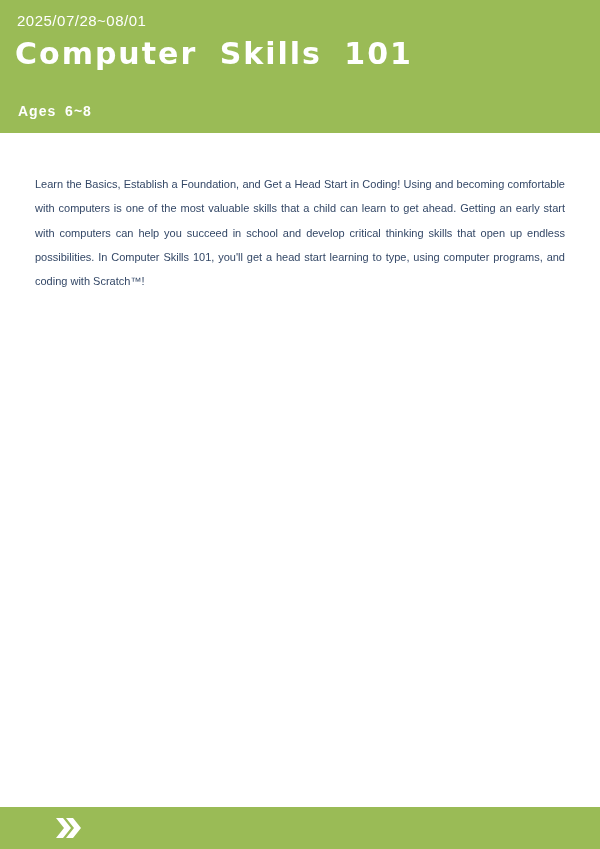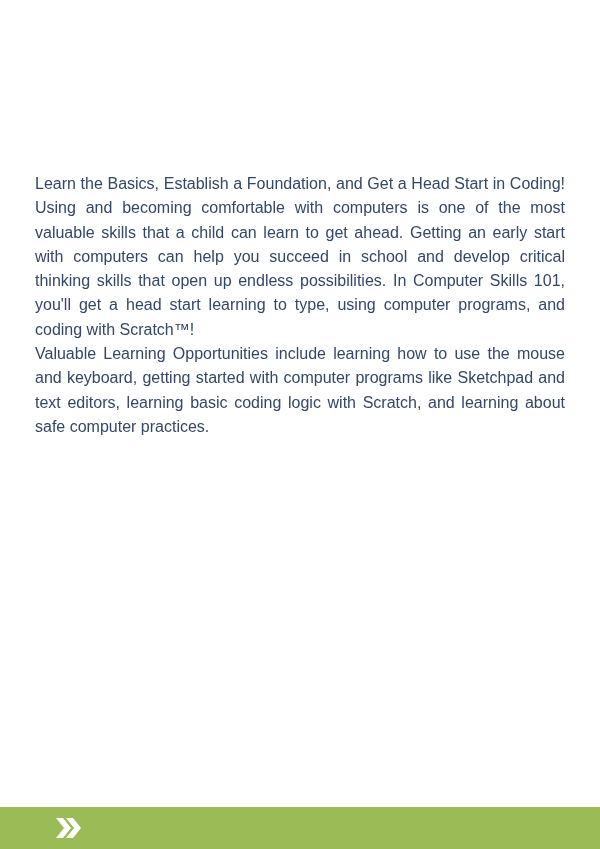--- a/index.html
+++ b/index.html
@@ -49,21 +49,21 @@
     font-weight: 700;
     letter-spacing: 1px;
     word-spacing: 4px;
   }
   .body-text {
     position: absolute;
     top: 172px;
     left: 35px;
     width: 530px;
     color: #334766;
-    font-size: 16px;
+    font-size: 11px;
     line-height: 24.3px;
     text-align: justify;
   }
   .body-text p { margin: 0; }
   .footer {
     position: absolute;
     top: 807px;
     left: 0;
     width: 600px;
     height: 42px;
@@ -77,24 +77,28 @@
     height: 20px;
     cursor: pointer;
     display: block;
   }
 </style>
 </head>
 <body>
 
 <div class="page">
 
+  <div class="header">
+    <div class="date-range">2025/07/28~08/01</div>
+    <div class="title">Computer Skills 101</div>
+    <div class="ages">Ages 6~8</div>
+  </div>
 
   <div class="body-text">
     <p>Learn the Basics, Establish a Foundation, and Get a Head Start in Coding! Using and becoming comfortable with computers is one of the most valuable skills that a child can learn to get ahead. Getting an early start with computers can help you succeed in school and develop critical thinking skills that open up endless possibilities. In Computer Skills 101, you'll get a head start learning to type, using computer programs, and coding with Scratch™!</p>
-    <p>Valuable Learning Opportunities include learning how to use the mouse and keyboard, getting started with computer programs like Sketchpad and text editors, learning basic coding logic with Scratch, and learning about safe computer practices.</p>
   </div>
 
   <div class="footer">
     <svg class="chevrons" viewBox="0 0 26 20" xmlns="http://www.w3.org/2000/svg" aria-hidden="true">
       <polygon points="0,0 7,0 15,10 7,20 0,20 8,10" fill="#ffffff"></polygon>
       <polygon points="10,0 17,0 25,10 17,20 10,20 18,10" fill="#ffffff"></polygon>
     </svg>
   </div>
 
 </div>

